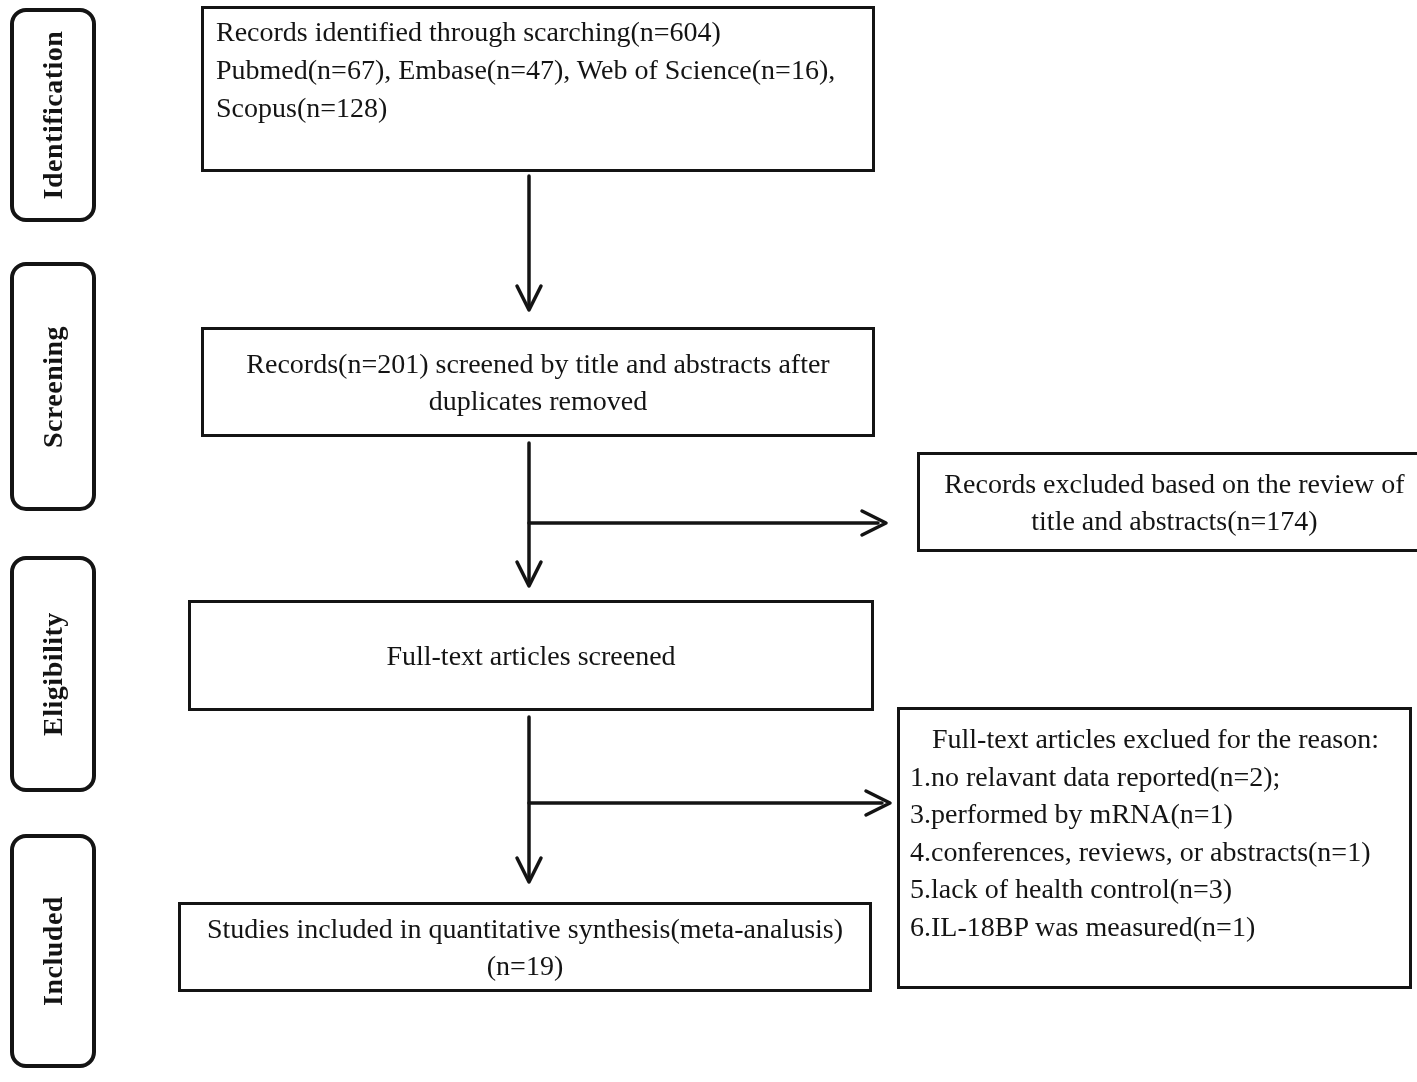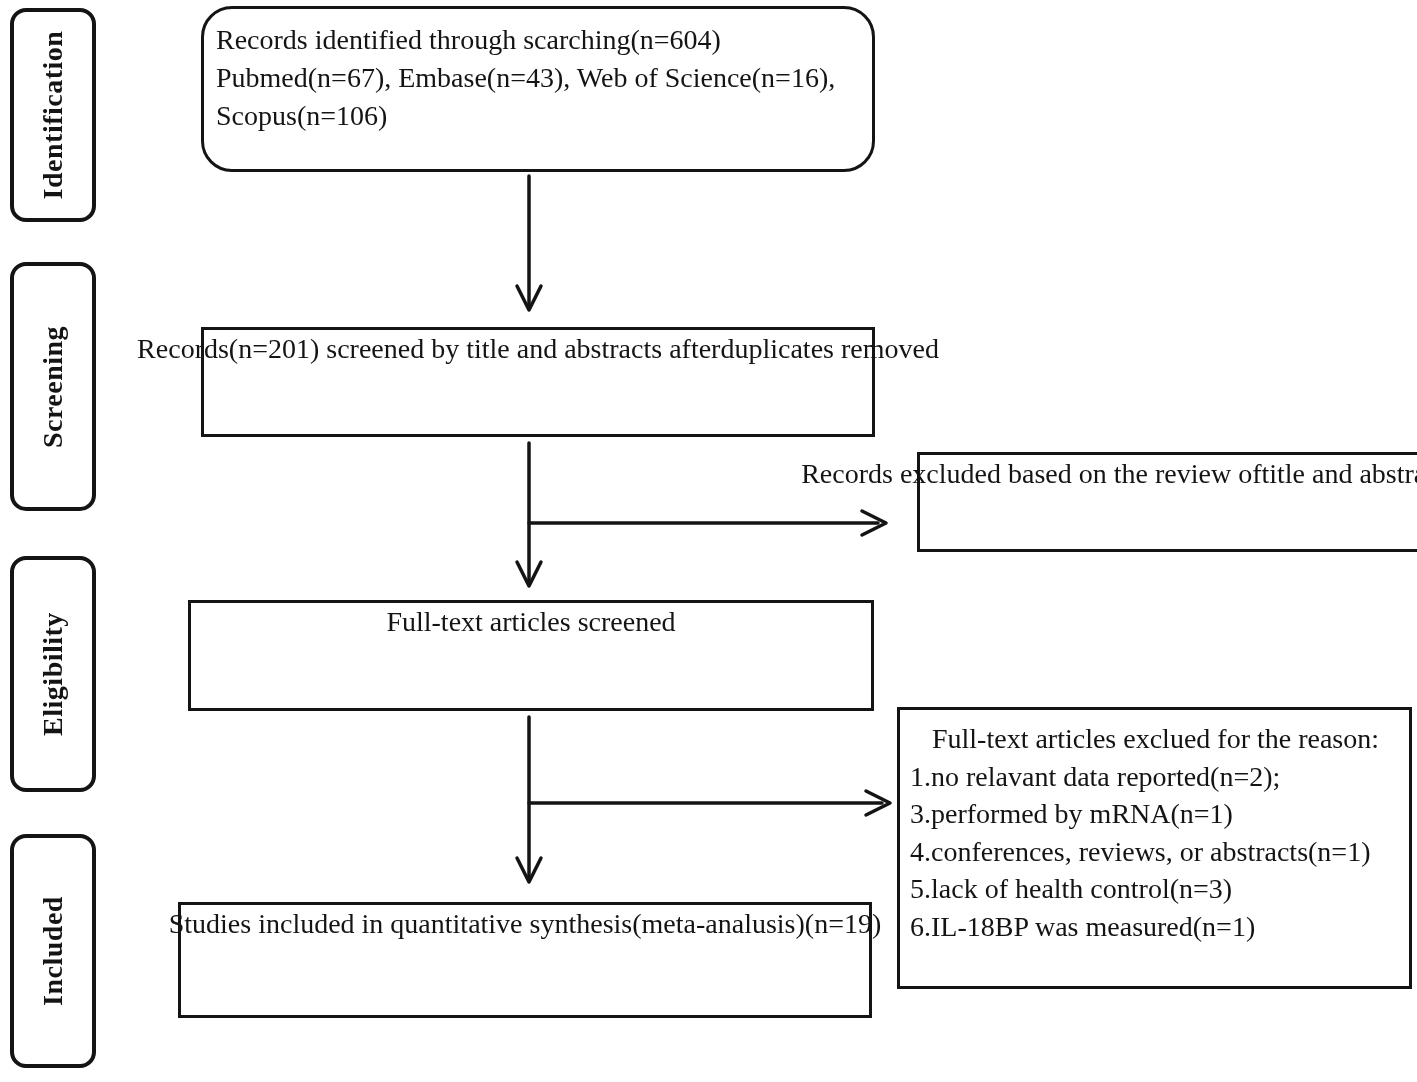--- a/index.html
+++ b/index.html
@@ -45,29 +45,28 @@
   .box {
     position: absolute;
     border: 3px solid #141414;
     background: #ffffff;
     box-sizing: border-box;
     font-size: 28px;
     line-height: 37px;
   }
   .box.center {
     display: flex;
-    flex-direction: row;
+    flex-direction: column;
     justify-content: center;
     text-align: center;
   }
   .box.leftalign {
-    padding: 12px 10px 8px 12px;
+    padding: 4px 10px 8px 12px;
     line-height: 38px;
     text-align: left;
-    border-radius: 31px;
   }
   .box.list {
     padding: 10px 8px 8px 10px;
     line-height: 37.5px;
     text-align: left;
   }
   .box.list .list-title {
     text-align: center;
   }
   .bline { white-space: nowrap; }
@@ -108,34 +107,34 @@
   </div>
   <div class="stage" style="top:556px;height:228px;">
     <span class="stage-text">Eligibility</span>
   </div>
   <div class="stage" style="top:834px;height:226px;">
     <span class="stage-text">Included</span>
   </div>
 
   <div class="box leftalign" style="left:201px;top:6px;width:674px;height:166px;">
     <div class="bline">Records identified through scarching(n=604)</div>
-    <div class="bline">Pubmed(n=67), Embase(n=43), Web of Science(n=16),</div>
-    <div class="bline">Scopus(n=106)</div>
+    <div class="bline">Pubmed(n=67), Embase(n=47), Web of Science(n=16),</div>
+    <div class="bline">Scopus(n=128)</div>
   </div>
 
   <div class="box center" style="left:201px;top:327px;width:674px;height:110px;">
     <div class="bline">Records(n=201) screened by title and abstracts after</div>
     <div class="bline">duplicates removed</div>
   </div>
 
   <div class="box center" style="left:188px;top:600px;width:686px;height:111px;gap:16px;">
     <div class="bline">Full-text articles screened</div>
   </div>
 
-  <div class="box center" style="left:178px;top:902px;width:694px;height:116px;">
+  <div class="box center" style="left:178px;top:902px;width:694px;height:90px;">
     <div class="bline">Studies included in quantitative synthesis(meta-analusis)</div>
     <div class="bline">(n=19)</div>
   </div>
 
   <div class="box center" style="left:917px;top:452px;width:515px;height:100px;">
     <div class="bline">Records excluded based on the review of</div>
     <div class="bline">title and abstracts(n=174)</div>
   </div>
 
   <div class="box list" style="left:897px;top:707px;width:515px;height:282px;">

